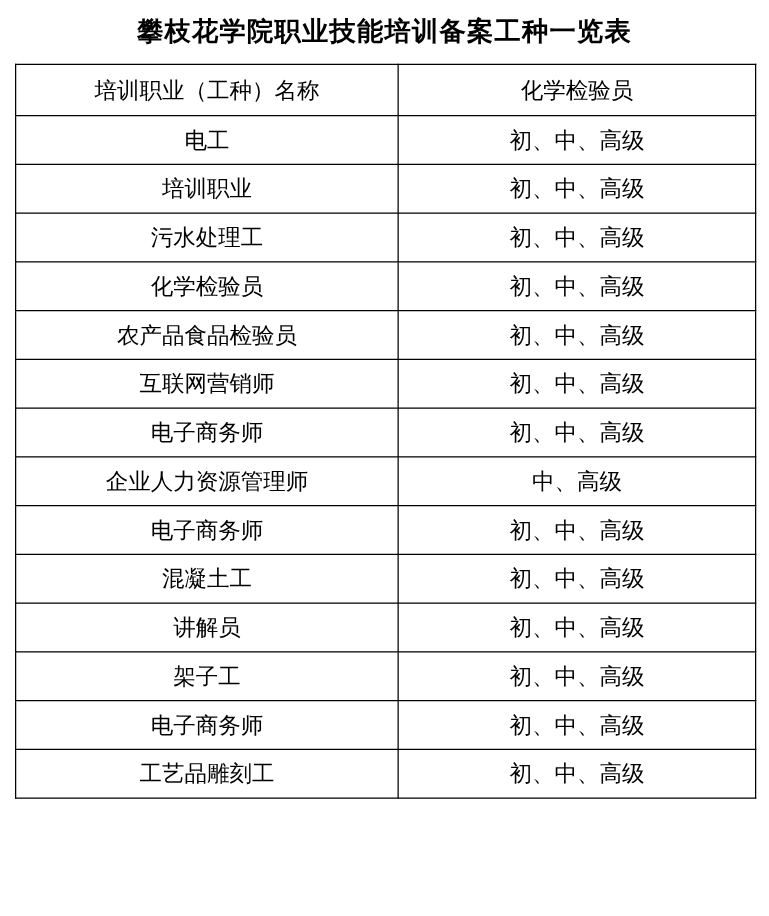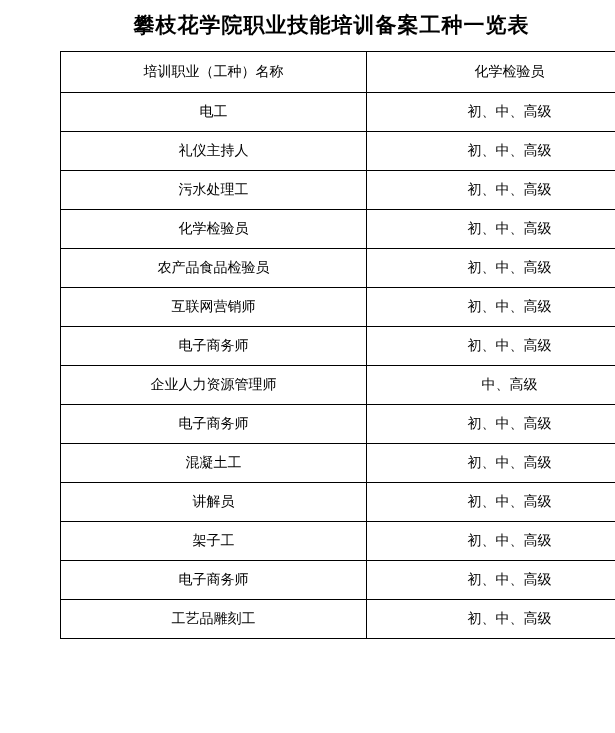--- a/index.html
+++ b/index.html
@@ -12,21 +12,20 @@
     height: 733px;
     font-family: "Liberation Serif", "DejaVu Serif", serif;
     color: #000000;
     overflow: hidden;
   }
   .page {
     width: 615px;
     height: 733px;
     position: relative;
     box-sizing: border-box;
-    padding-left: 48px;
   }
   .doc-title {
     text-align: center;
     font-family: "DejaVu Serif", "Liberation Serif", serif;
     font-weight: bold;
     font-size: 21px;
     letter-spacing: 1px;
     padding-top: 12px;
     padding-bottom: 14px;
     line-height: 1.2;
@@ -39,21 +38,21 @@
     border-collapse: collapse;
     width: 590px;
     table-layout: fixed;
     margin: 0 auto;
   }
   table.main-table td,
   table.main-table th {
     border: 1px solid #000000;
     text-align: center;
     vertical-align: middle;
-    font-size: 14px;
+    font-size: 18px;
     font-family: "Liberation Serif", "DejaVu Serif", serif;
     font-weight: normal;
     height: 38px;
     line-height: 38px;
     padding: 0;
     color: #000;
     white-space: nowrap;
     overflow: hidden;
   }
   table.main-table thead td {
@@ -77,21 +76,21 @@
           <td class="col-occupation">培训职业（工种）名称</td>
           <td class="col-level">化学检验员</td>
         </tr>
       </thead>
       <tbody>
         <tr>
           <td class="col-occupation">电工</td>
           <td class="col-level">初、中、高级</td>
         </tr>
         <tr>
-          <td class="col-occupation">礼仪主持人</td>
+          <td class="col-occupation">培训职业</td>
           <td class="col-level">初、中、高级</td>
         </tr>
         <tr>
           <td class="col-occupation">污水处理工</td>
           <td class="col-level">初、中、高级</td>
         </tr>
         <tr>
           <td class="col-occupation">化学检验员</td>
           <td class="col-level">初、中、高级</td>
         </tr>

